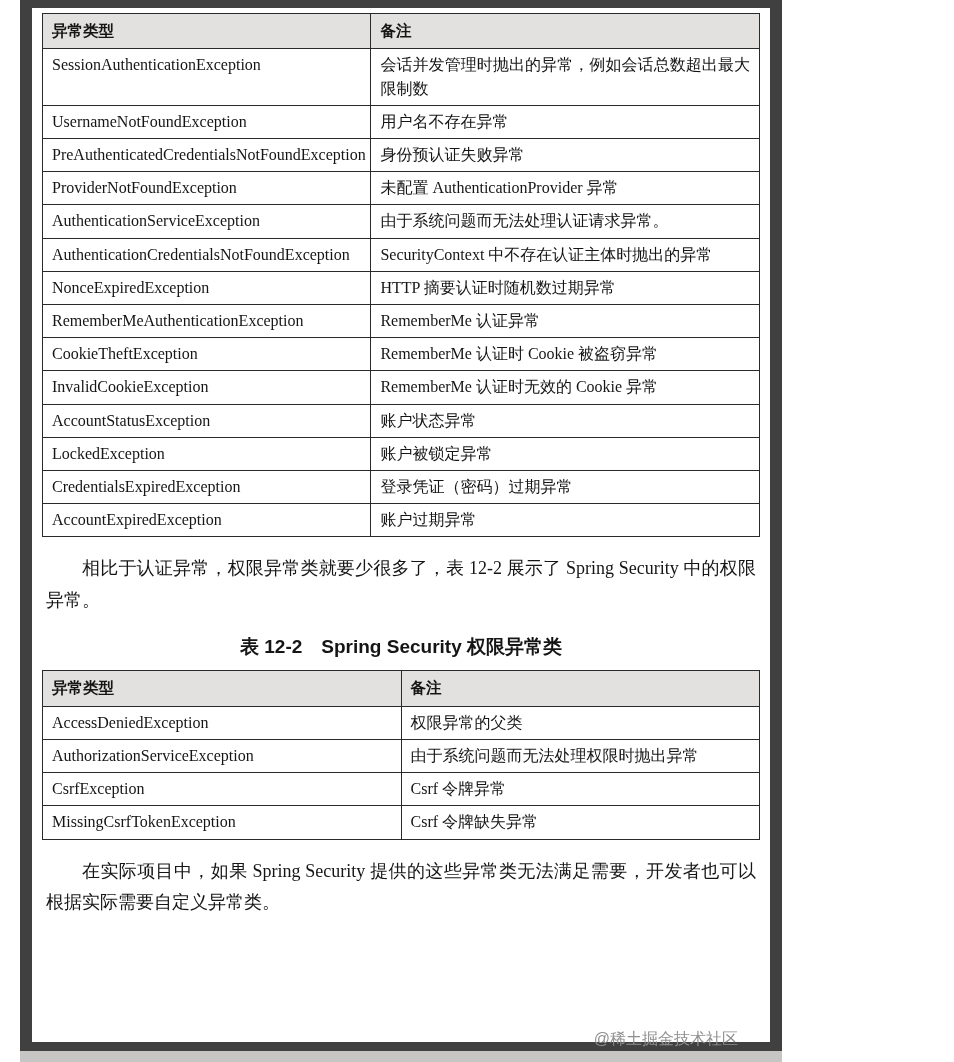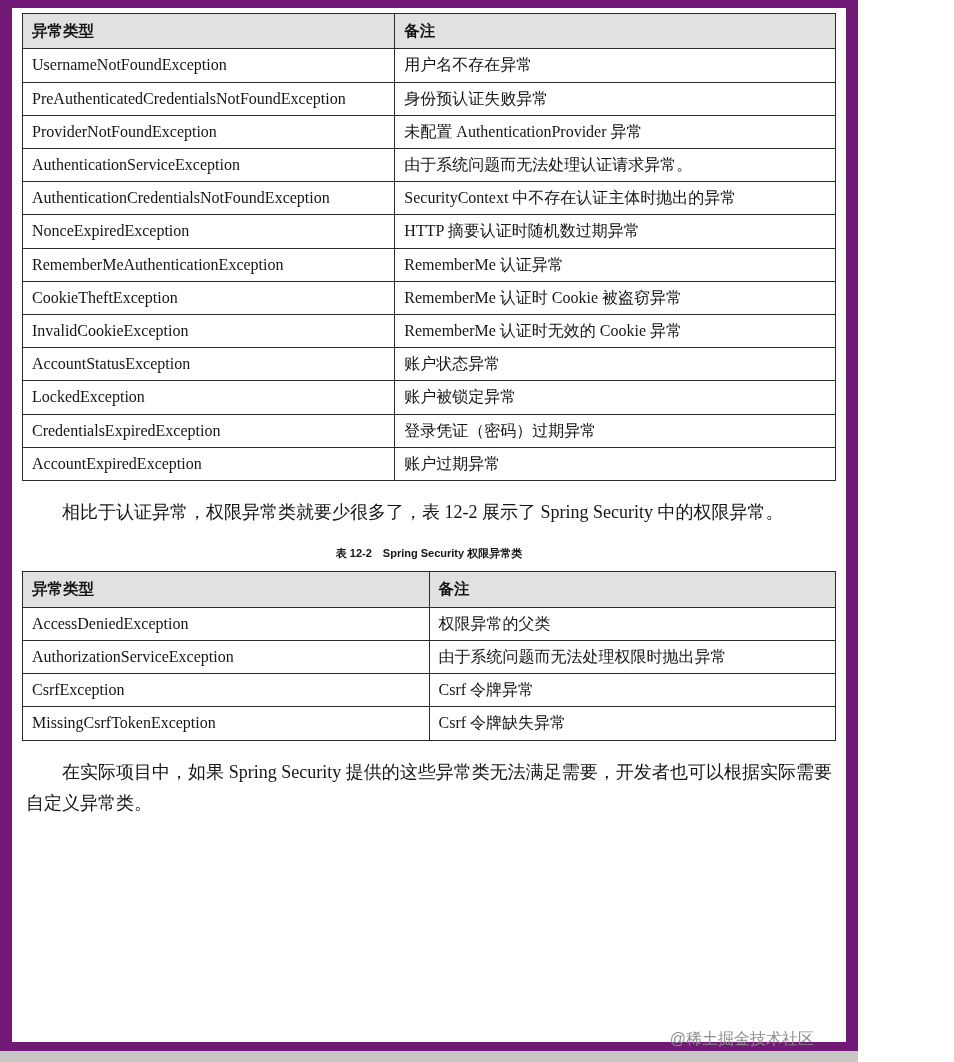--- a/index.html
+++ b/index.html
@@ -1,23 +1,24 @@
 <!DOCTYPE html>
 <html><head>
 <meta charset="utf-8">
 <style>
   html,body{margin:0;padding:0;}
   .canvas{
     position:relative;
-    width:858px;height:1062px;
-    background:#701a75;
+    width:762px;height:1062px;
+    background:#404040;
     overflow:hidden;
     font-family:"Liberation Serif","DejaVu Serif",serif;
     color:#151515;
     box-sizing:border-box;
+    margin-left:20px;
   }
   .page{
     position:absolute;
     top:8px;left:12px;right:12px;bottom:20px;
     background:#ffffff;
     padding:5px 10px 0 10px;
     box-sizing:border-box;
   }
   .bottom-strip{
     position:absolute;
@@ -50,21 +51,21 @@
   .para{
     font-size:18px;
     line-height:1.75;
     text-indent:2em;
     text-align:justify;
     margin:16px 4px 10px 4px;
   }
   .caption{
     font-family:"Liberation Sans","DejaVu Sans",sans-serif;
     font-weight:bold;
-    font-size:11px;
+    font-size:19px;
     text-align:center;
     margin:18px 0 10px 0;
   }
   .watermark{
     position:absolute;
     right:44px;bottom:12px;
     font-family:"Liberation Sans","DejaVu Sans",sans-serif;
     font-size:16px;
     color:#8f8f8f;
     z-index:2;
@@ -81,20 +82,24 @@
           <col style="width:45.8%">
           <col>
         </colgroup>
       <thead>
         <tr>
           <th>异常类型</th>
           <th>备注</th>
         </tr>
       </thead>
       <tbody>
+        <tr>
+            <td>SessionAuthenticationException</td>
+            <td class="note">会话并发管理时抛出的异常，例如会话总数超出最大限制数</td>
+          </tr>
         <tr>
             <td>UsernameNotFoundException</td>
             <td class="note">用户名不存在异常</td>
           </tr>
         <tr>
             <td>PreAuthenticatedCredentialsNotFoundException</td>
             <td class="note">身份预认证失败异常</td>
           </tr>
         <tr>
             <td>ProviderNotFoundException</td>

